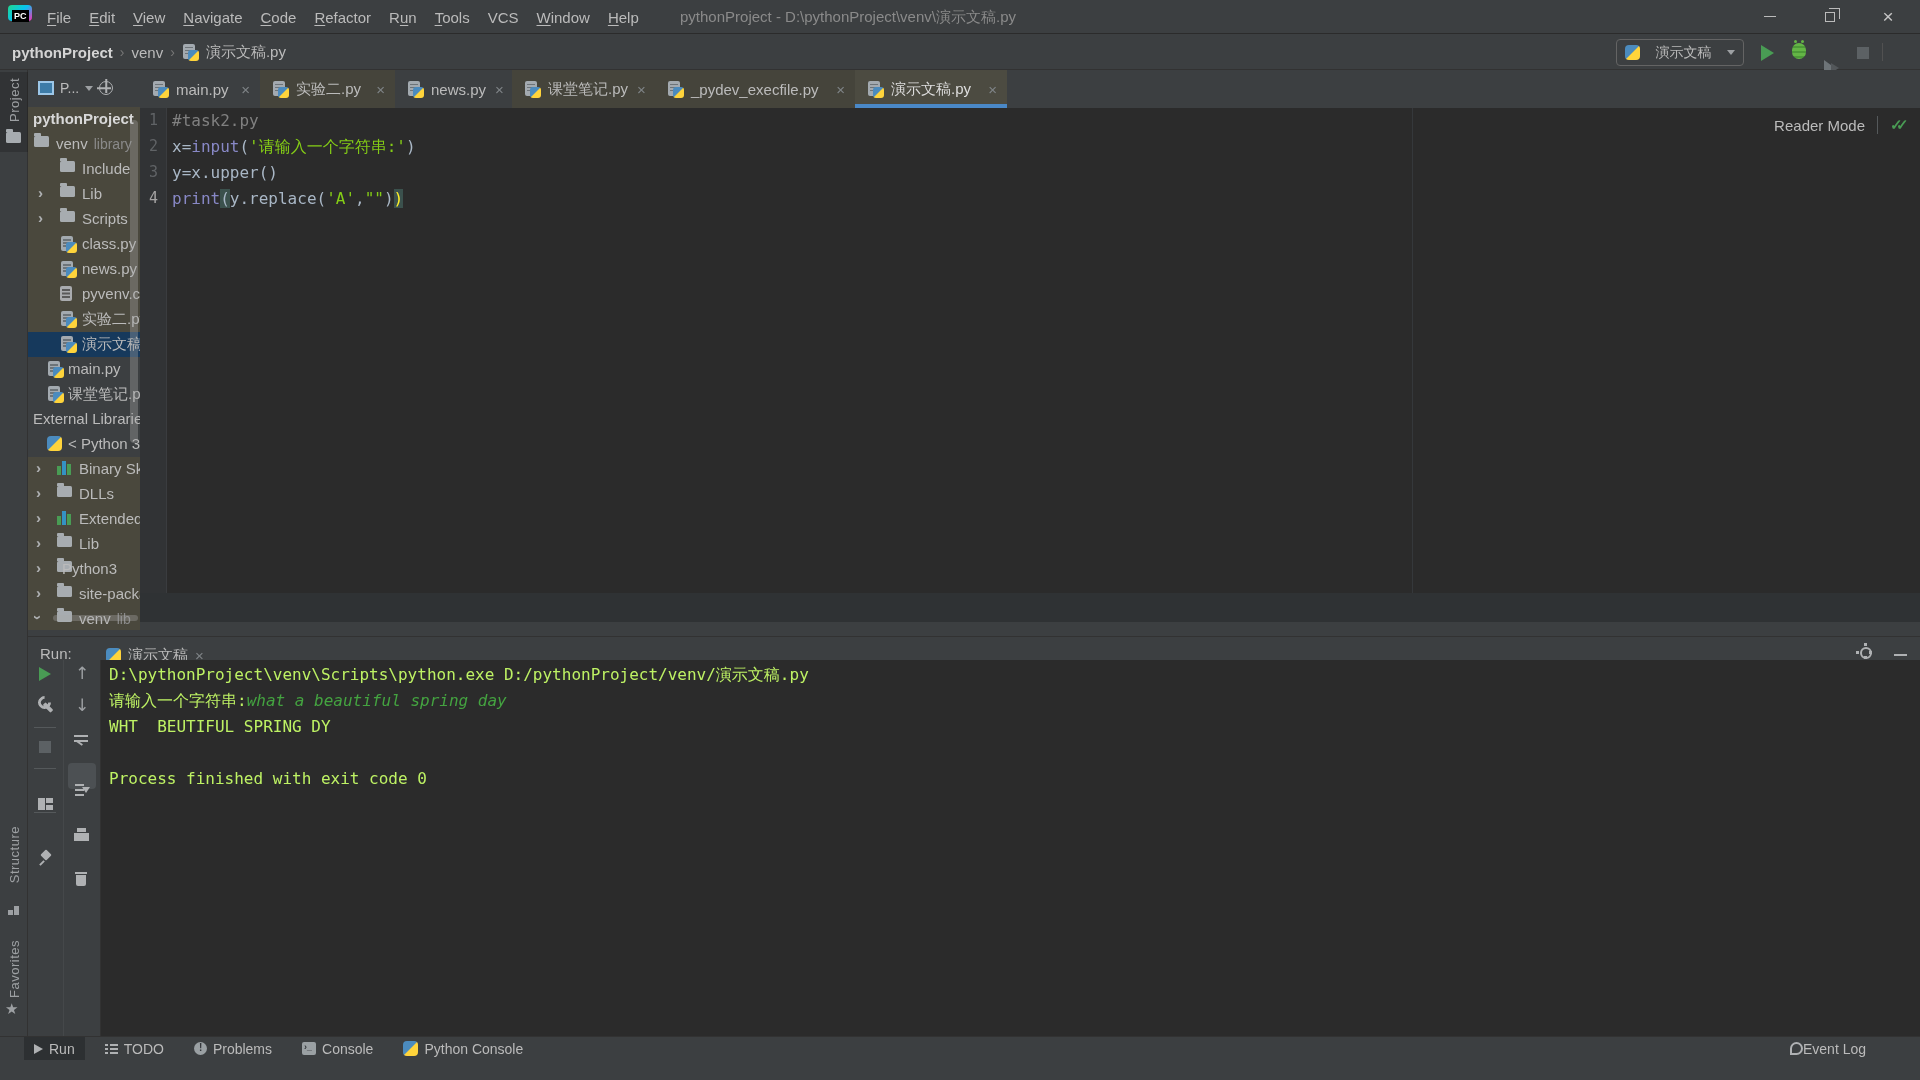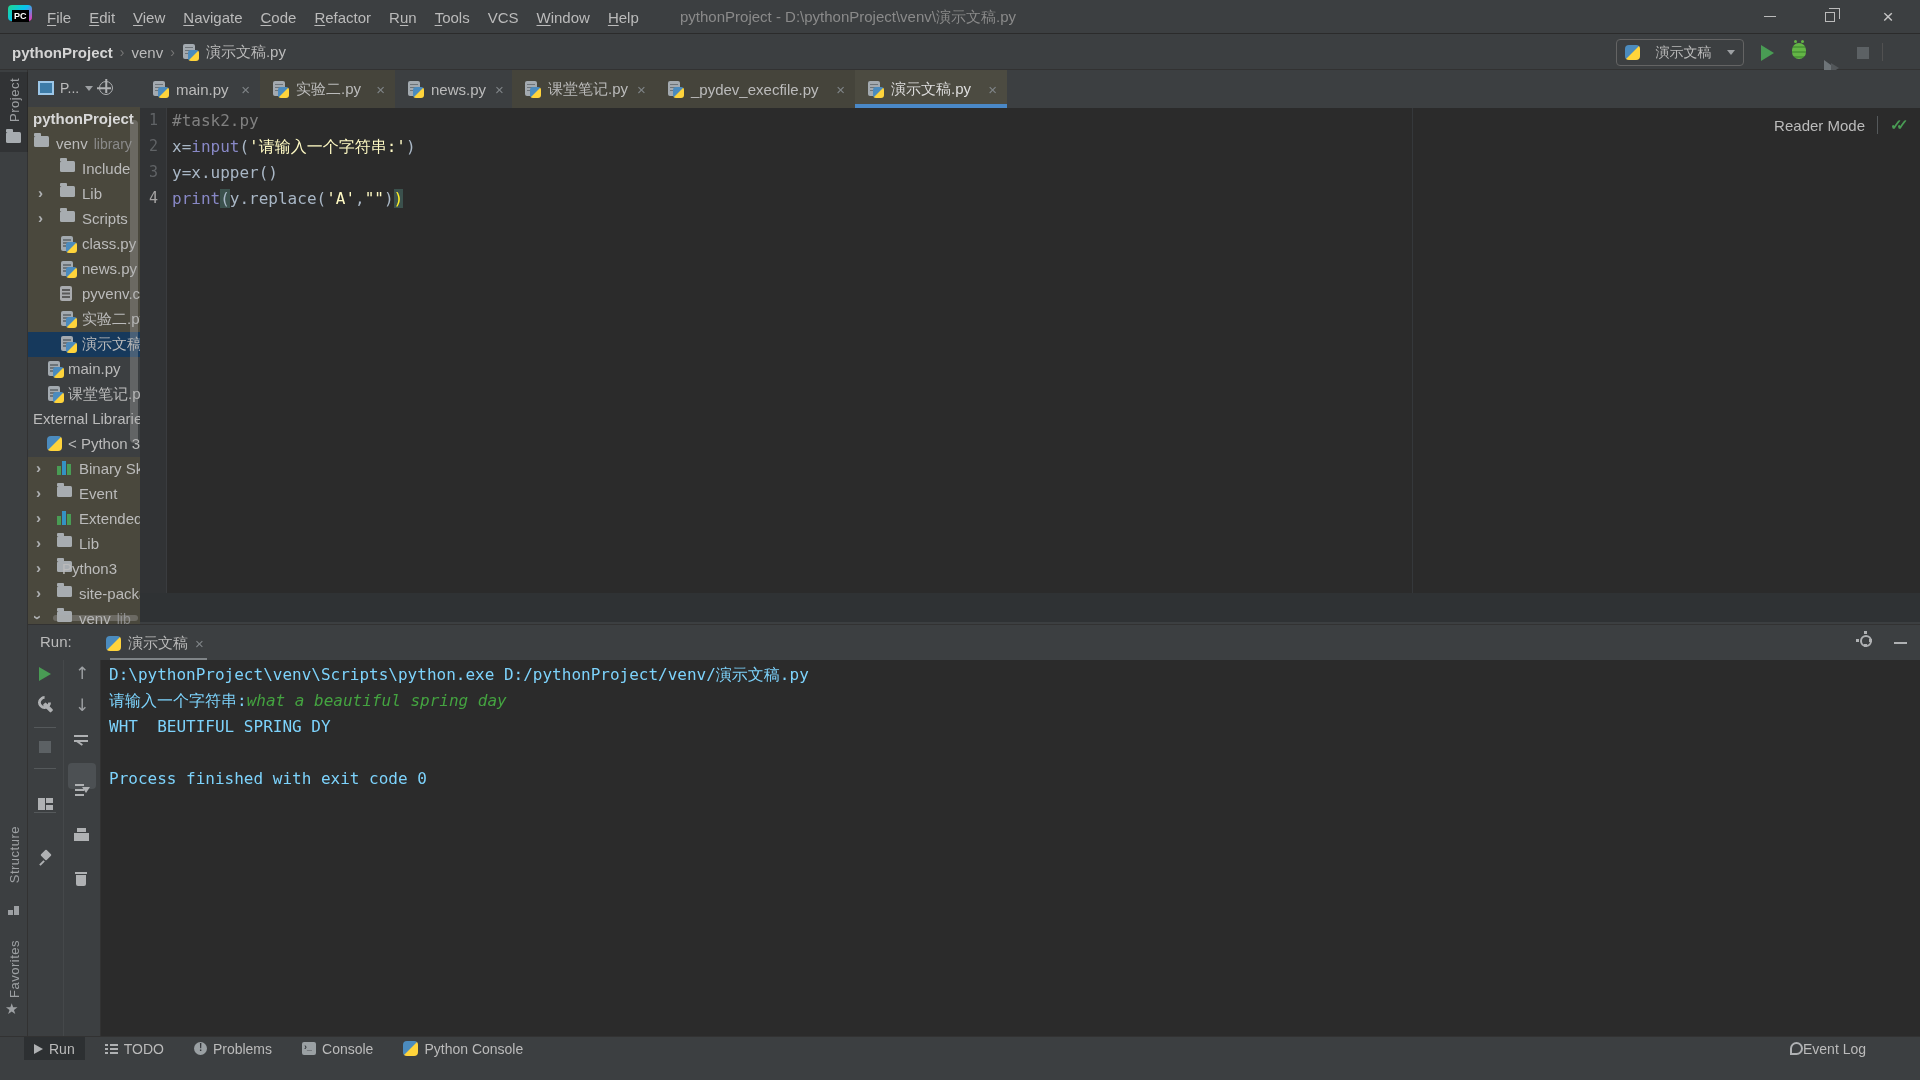--- a/index.html
+++ b/index.html
@@ -103,35 +103,35 @@
   .tab.active { background:#4C4B41; color:#DDDDDD; }
   .tab .close { color:#7F8487; font-size:15px; margin-left:2px; }
   .tab.active::after { content:""; position:absolute; left:0; bottom:0; width:100%; height:4px; background:#4A88C7; }
 
   
   #editor { left:140px; top:108px; width:1780px; height:485px; background:#2B2B2B; }
   #gutter { position:absolute; left:0; top:0; width:27px; height:485px; background:#313335; border-right:1px solid #3A3C3F; }
   .lnum { position:absolute; right:8px; font-size:15px; color:#606366; font-family:"DejaVu Sans Mono",monospace; }
   .lnum.cur { color:#A4A3A3; }
   #code { position:absolute; left:32px; top:0; font-family:"DejaVu Sans Mono",monospace; font-size:16px; line-height:26px; white-space:pre; }
-  .tok-d { color:#A9B7C6; } .tok-c { color:#808080; } .tok-b { color:#8888C6; } .tok-s { color:#fef9c3; }
+  .tok-d { color:#A9B7C6; } .tok-c { color:#808080; } .tok-b { color:#8888C6; } .tok-s { color:#84cc16; }
   .tok-po { color:#A9B7C6; background:#3B514D; } .tok-py { color:#FFEF28; background:#3B514D; }
   #margin-line { left:1412px; top:108px; width:1px; height:485px; background:#35383B; }
   #reader-row { left:1560px; top:112px; width:352px; height:26px; display:flex; align-items:center; justify-content:flex-end; gap:12px; }
   #reader-row .rm-label { color:#BBBBBB; font-size:15px; }
   #reader-row .rm-sep { width:1px; height:18px; background:#55595B; }
   .dblcheck { position:relative; width:22px; height:18px; }
   .dblcheck span { position:absolute; color:#499C54; font-size:15px; font-weight:bold; }
   .dblcheck span:first-child { left:0; top:0; }
   .dblcheck span:last-child { left:6px; top:0; }
   #editor-band { left:140px; top:593px; width:1780px; height:29px; background:#2F3234; }
 
   
   #run-panel { left:0px; top:622px; width:1920px; height:414px; }
-  #run-hdr { position:absolute; left:28px; top:2px; width:1892px; height:36px; background:#3C3F41; border-top:1px solid #323232; }
+  #run-hdr { position:absolute; left:28px; top:14px; width:1892px; height:36px; background:#3C3F41; border-top:1px solid #323232; }
   #run-hdr .run-label { position:absolute; left:12px; top:8px; color:#BBBBBB; font-size:15px; }
   #run-tab { position:absolute; left:70px; top:0; height:36px; display:flex; align-items:center; gap:7px; padding:0 8px; }
   #run-tab .rt-label { color:#BBBBBB; font-size:15px; }
   #run-tab .close { color:#7F8487; font-size:15px; }
   #run-tab-underline { position:absolute; left:82px; top:33px; width:97px; height:3px; background:#7F8487; }
   #run-hdr .gear { position:absolute; left:1832px; top:10px; }
   .icon-gear { position:relative; width:12px; height:12px; border:2.5px solid #AFB1B3; border-radius:50%; }
   .icon-gear::before { content:""; position:absolute; left:2px; top:-6px; width:3px; height:3px; background:#AFB1B3; box-shadow:0 13px 0 #AFB1B3; }
   .icon-gear::after { content:""; position:absolute; top:2px; left:-6px; width:3px; height:3px; background:#AFB1B3; box-shadow:13px 0 0 #AFB1B3; }
   #run-hdr .hide { position:absolute; left:1866px; top:17px; width:13px; height:2px; background:#AFB1B3; }
@@ -159,21 +159,21 @@
   .icon-scrollend::before { content:""; position:absolute; left:0; top:1px; width:9px; height:2px; background:#AFB1B3; box-shadow:0 5px 0 #AFB1B3, 0 10px 0 #AFB1B3; }
   .icon-scrollend::after { content:""; position:absolute; right:0; top:4px; width:0; height:0; border-top:6px solid #AFB1B3; border-left:4px solid transparent; border-right:4px solid transparent; }
   .icon-print { position:relative; width:15px; height:13px; }
   .icon-print::before { content:""; position:absolute; left:3px; top:0; width:9px; height:4px; background:#AFB1B3; }
   .icon-print::after { content:""; position:absolute; left:0; top:5px; width:15px; height:8px; background:#AFB1B3; }
   .icon-trash { position:relative; width:12px; height:14px; }
   .icon-trash::before { content:""; position:absolute; left:1px; top:3px; width:10px; height:11px; background:#AFB1B3; border-radius:0 0 2px 2px; }
   .icon-trash::after { content:""; position:absolute; left:0; top:0; width:12px; height:2px; background:#AFB1B3; }
   #console { position:absolute; left:100px; top:38px; width:1820px; height:376px; background:#2B2B2B; border-left:1px solid #323232; }
   #console-text { position:absolute; left:8px; top:2px; font-family:"DejaVu Sans Mono",monospace; font-size:16px; line-height:26px; white-space:pre; }
-  .con-o { color:#7dd3fc; }
+  .con-o { color:#bef264; }
   .con-i { color:#44A340; font-style:italic; }
 
   
   #twbar { left:0; top:1036px; width:1920px; height:24px; background:#3C3F41; border-top:1px solid #323232; }
   #tw-items { position:absolute; left:24px; top:0; height:23px; display:flex; }
   .tw-item { display:flex; align-items:center; gap:6px; padding:0 10px; color:#BBBBBB; font-size:14px; height:23px; }
   .tw-item.sel { background:#2D3032; }
   .tw-gap1 { width:10px; }
   .icon-run-sm { width:0; height:0; border-left:9px solid #AFB1B3; border-top:5.5px solid transparent; border-bottom:5.5px solid transparent; }
   .icon-todo { position:relative; width:13px; height:11px; }
@@ -353,21 +353,21 @@
           <span class="icon-chart ticon" style="left: 29px;">
             <i></i>
             <i></i>
             <i></i>
           </span>
           <span class="tlabel" style="left: 51px;">Binary Skeletons</span>
         </div>
         <div class="trow lib">
           <span class="chev" style="left: 8px;">›</span>
           <span class="icon-folder ticon" style="left: 29px;"></span>
-          <span class="tlabel" style="left: 51px;">Event</span>
+          <span class="tlabel" style="left: 51px;">DLLs</span>
         </div>
         <div class="trow lib">
           <span class="chev" style="left: 8px;">›</span>
           <span class="icon-chart ticon" style="left: 29px;">
             <i></i>
             <i></i>
             <i></i>
           </span>
           <span class="tlabel" style="left: 51px;">Extended</span>
         </div>

